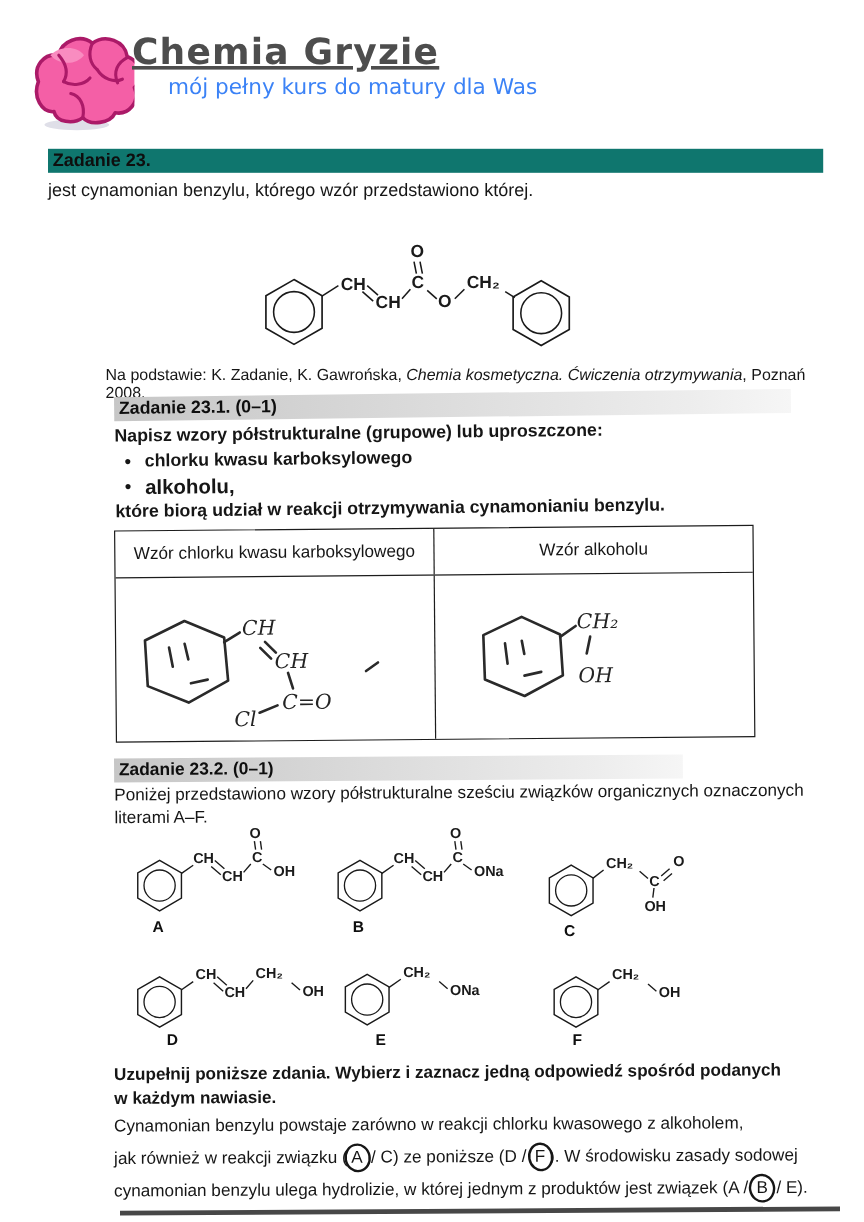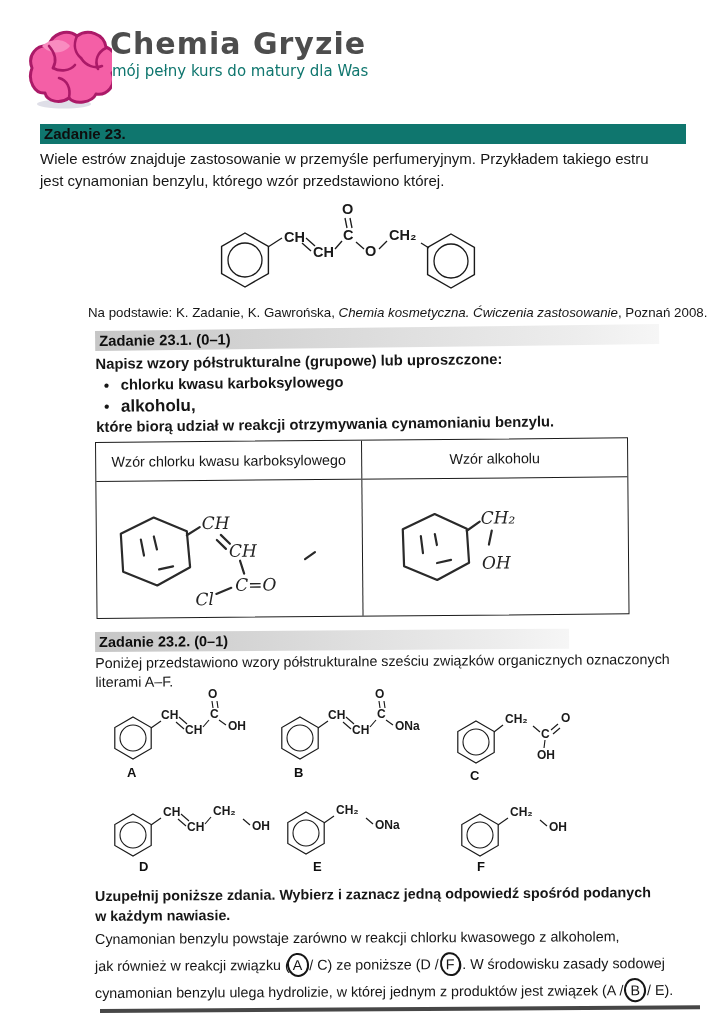--- a/index.html
+++ b/index.html
@@ -2,22 +2,22 @@
 <html lang="pl"><head>
 <meta charset="utf-8">
 <style>
   html,body{margin:0;padding:0;background:#fff;}
   #page{position:relative;width:720px;height:1018px;background:#ffffff;overflow:hidden;
         font-family:"Liberation Sans",sans-serif;color:#161616;}
   .abs{position:absolute;}
   .rot{transform-origin:left top;}
 
   
-  .brand-title{font-size:30px;font-weight:bold;color:#4d4d4d;letter-spacing:1px;font-family:"DejaVu Sans",sans-serif;}
-  .tagline{font-size:15px;color:#0f766e;font-family:"DejaVu Sans",sans-serif;}
+  .brand-title{font-size:30px;font-weight:bold;color:#4d4d4d;letter-spacing:1px;font-family:"DejaVu Sans",sans-serif;text-decoration:underline;}
+  .tagline{font-size:18px;color:#3b82f6;font-family:"DejaVu Sans",sans-serif;margin-left:28px;}
 
   
   .bar{font-weight:bold;font-size:15px;color:#0e0e0e;padding:1px 0 1px 4px;line-height:18px;}
   .bar-dark{background:#0f766e;}
   .bar-light{background:linear-gradient(to right,#c6c6c6,#ededed 85%,#f6f6f6);}
 
   .body-text{font-size:15px;line-height:21.5px;}
   .small-text{font-size:13.3px;}
   .bold{font-weight:bold;}
   .bullet-row{display:flex;line-height:21px;}
@@ -64,21 +64,20 @@
       <path d="M41,60 C48,64 58,63 63,57"></path>
       <path d="M69,50 C74,58 83,61 90,58"></path>
     </g>
   </svg>
   <div class="abs brand-title" style="left:110px;top:26px;">Chemia Gryzie</div>
   <div class="abs tagline" style="left:112px;top:62px;">mój pełny kurs do matury dla Was</div>
 
   <div class="abs bar bar-dark" style="left:40px;top:124px;width:642px;">Zadanie 23.</div>
 
   <div class="abs body-text" style="left:40px;top:148px;width:655px;">
-    <div>Wiele estrów znajduje zastosowanie w przemyśle perfumeryjnym. Przykładem takiego estru</div>
     <div>jest cynamonian benzylu, którego wzór przedstawiono której.</div>
   </div>
 
   <svg class="abs" style="left:182px;top:188px;" width="360" height="112" viewBox="0 0 360 112">
     <g>
       <polygon points="63,45 86.4,58.5 86.4,85.5 63,99 39.6,85.5 39.6,58.5" fill="none" stroke="#1a1a1a" stroke-width="1.4"></polygon>
       <circle cx="63" cy="72" r="17" fill="none" stroke="#1a1a1a" stroke-width="1.3"></circle>
     </g>
     <g>
       <line class="bond" x1="86" y1="59" x2="100" y2="50"></line>
@@ -97,21 +96,21 @@
     <text class="atom" x="160" y="26" font-size="14.5">O</text>
     <text class="atom" x="183" y="68" font-size="14.5">O</text>
     <text class="atom" x="207" y="52" font-size="14.5">CH₂</text>
     <g>
       <polygon points="269,46 292.4,59.5 292.4,86.5 269,100 245.6,86.5 245.6,59.5" fill="none" stroke="#1a1a1a" stroke-width="1.4"></polygon>
       <circle cx="269" cy="73" r="17" fill="none" stroke="#1a1a1a" stroke-width="1.3"></circle>
     </g>
   </svg>
 
   <div class="abs small-text" style="left:88px;top:305px;width:620px;">
-    <span>Na podstawie: K. Zadanie, K. Gawrońska, </span><i>Chemia kosmetyczna. Ćwiczenia zastosowanie</i><span>, Poznań 2008.</span>
+    <span>Na podstawie: K. Zadanie, K. Gawrońska, </span><i>Chemia kosmetyczna. Ćwiczenia otrzymywania</i><span>, Poznań 2008.</span>
   </div>
 
   <div class="abs rot" style="left:95px;top:331px;width:600px;transform:rotate(-0.7deg);">
     <div class="bar bar-light" style="width:560px;font-size:14.8px;">Zadanie 23.1. (0–1)</div>
     <div class="bold" style="font-size:14.8px;line-height:21px;margin-top:3px;">Napisz wzory półstrukturalne (grupowe) lub uproszczone:</div>
     <div class="bullet-row">
       <span class="bullet-dot"></span>
       <span class="bullet-text" style="font-size:14.8px;">chlorku kwasu karboksylowego</span>
     </div>
     <div class="bullet-row">

